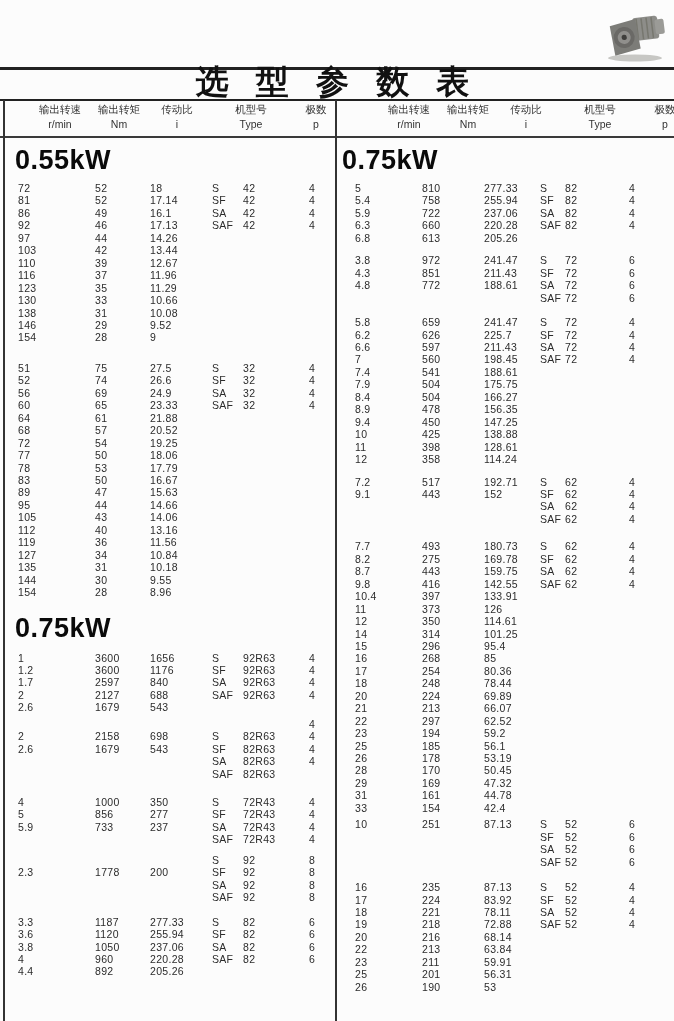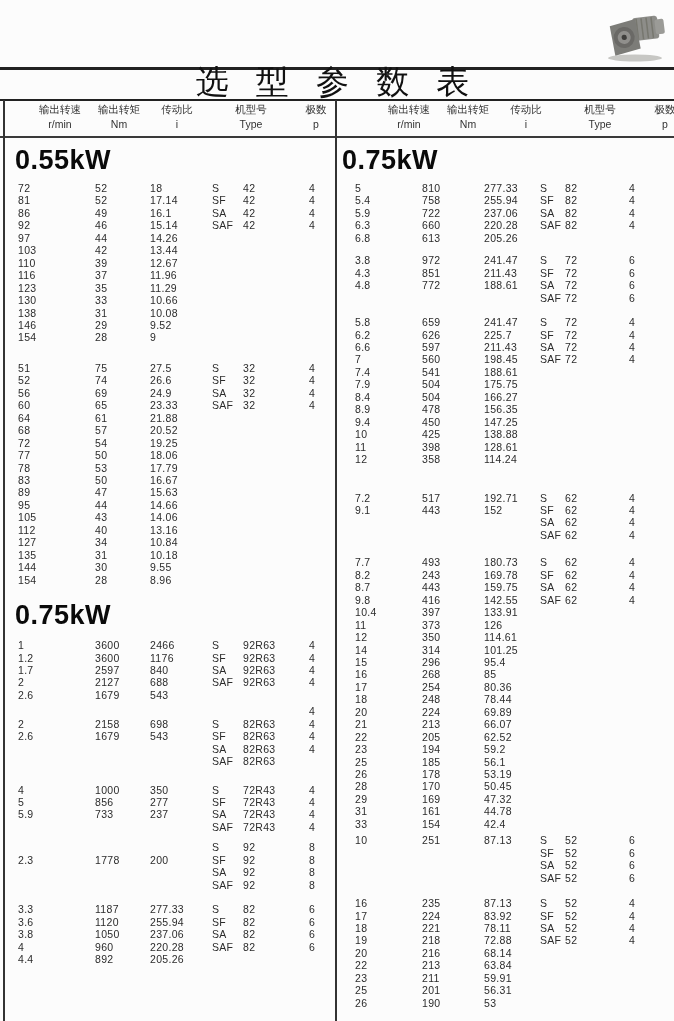--- a/index.html
+++ b/index.html
@@ -11,21 +11,21 @@
   .rule { position:absolute; left:0; right:0; background:#222; }
   .rule-top    { top:67px;  height:3px; }
   .rule-title  { top:99px;  height:2px; }
   .rule-header { top:136px; height:2px; background:#3a3a3a; }
   .vline { position:absolute; background:#333; }
   .vline-left   { left:3px;   top:100px; width:2px; height:921px; }
   .vline-center { left:335px; top:100px; width:2px; height:921px; }
 
   
   .title { position:absolute; top:64px; left:0; width:674px; height:36px;
-           text-align:center; font-size:33px; font-weight:normal; letter-spacing:9px;
+           text-align:center; font-size:33px; font-weight:bold; letter-spacing:9px;
            color:#111; line-height:36px; }
 
   
   .motor-photo { position:absolute; top:5px; right:5px; width:66px; height:60px; }
 
   
   .header { position:absolute; top:102px; left:16px; width:674px; height:20px; display:flex; }
   .header-half { display:grid; grid-template-columns:60px 58px 58px 90px 40px; }
   .header-half.hl { width:337px; padding-left:14px; }
   .header-half.hr { width:337px; padding-left:26px; }
@@ -44,21 +44,21 @@
   .right .row { grid-template-columns:67px 62px 56px 25px 52px 30px; padding-left:26px; }
   .cell { font-size:10.5px; letter-spacing:0.3px; color:#2b2b2b; white-space:nowrap; }
   .cell.c5 { text-align:center; }
   .left  .blk0 { margin-bottom:18px; }
   .left  .blk2 { margin-bottom:4px; }
   .left  .blk3 { margin-bottom:16px; }
   .left  .blk4 { margin-bottom:8px; }
   .left  .blk5 { margin-bottom:12px; }
   .right .blk0 { margin-bottom:10px; }
   .right .blk1 { margin-bottom:12px; }
-  .right .blk2 { margin-bottom:26px; }
+  .right .blk2 { margin-bottom:10px; }
   .right .blk3 { margin-bottom:15px; }
   .right .blk4 { margin-bottom:4px; }
   .right .blk5 { margin-bottom:13px; }
 </style>
 </head>
 <body>
 
 <div class="page">
 
   <svg class="motor-photo" viewBox="0 0 66 60">
@@ -156,21 +156,21 @@
             <span class="cell c0">86</span>
             <span class="cell c1">49</span>
             <span class="cell c2">16.1</span>
             <span class="cell c3">SA</span>
             <span class="cell c4">42</span>
             <span class="cell c5">4</span>
           </div>
           <div class="row">
             <span class="cell c0">92</span>
             <span class="cell c1">46</span>
-            <span class="cell c2">15.14</span>
+            <span class="cell c2">17.13</span>
             <span class="cell c3">SAF</span>
             <span class="cell c4">42</span>
             <span class="cell c5">4</span>
           </div>
           <div class="row">
             <span class="cell c0">97</span>
             <span class="cell c1">44</span>
             <span class="cell c2">14.26</span>
             <span class="cell c3"></span>
             <span class="cell c4"></span>
@@ -348,20 +348,28 @@
           </div>
           <div class="row">
             <span class="cell c0">112</span>
             <span class="cell c1">40</span>
             <span class="cell c2">13.16</span>
             <span class="cell c3"></span>
             <span class="cell c4"></span>
             <span class="cell c5"></span>
           </div>
           <div class="row">
+            <span class="cell c0">119</span>
+            <span class="cell c1">36</span>
+            <span class="cell c2">11.56</span>
+            <span class="cell c3"></span>
+            <span class="cell c4"></span>
+            <span class="cell c5"></span>
+          </div>
+          <div class="row">
             <span class="cell c0">127</span>
             <span class="cell c1">34</span>
             <span class="cell c2">10.84</span>
             <span class="cell c3"></span>
             <span class="cell c4"></span>
             <span class="cell c5"></span>
           </div>
           <div class="row">
             <span class="cell c0">135</span>
             <span class="cell c1">31</span>
@@ -385,21 +393,21 @@
             <span class="cell c3"></span>
             <span class="cell c4"></span>
             <span class="cell c5"></span>
           </div>
         </div>
         <div class="kw-heading hd1">0.75kW</div>
         <div class="block blk2">
           <div class="row">
             <span class="cell c0">1</span>
             <span class="cell c1">3600</span>
-            <span class="cell c2">2466</span>
+            <span class="cell c2">1656</span>
             <span class="cell c3">S</span>
             <span class="cell c4">92R63</span>
             <span class="cell c5">4</span>
           </div>
           <div class="row">
             <span class="cell c0">1.2</span>
             <span class="cell c1">3600</span>
             <span class="cell c2">1176</span>
             <span class="cell c3">SF</span>
             <span class="cell c4">92R63</span>
@@ -797,21 +805,21 @@
           <div class="row">
             <span class="cell c0">7.7</span>
             <span class="cell c1">493</span>
             <span class="cell c2">180.73</span>
             <span class="cell c3">S</span>
             <span class="cell c4">62</span>
             <span class="cell c5">4</span>
           </div>
           <div class="row">
             <span class="cell c0">8.2</span>
-            <span class="cell c1">243</span>
+            <span class="cell c1">275</span>
             <span class="cell c2">169.78</span>
             <span class="cell c3">SF</span>
             <span class="cell c4">62</span>
             <span class="cell c5">4</span>
           </div>
           <div class="row">
             <span class="cell c0">8.7</span>
             <span class="cell c1">443</span>
             <span class="cell c2">159.75</span>
             <span class="cell c3">SA</span>
@@ -901,21 +909,21 @@
           <div class="row">
             <span class="cell c0">21</span>
             <span class="cell c1">213</span>
             <span class="cell c2">66.07</span>
             <span class="cell c3"></span>
             <span class="cell c4"></span>
             <span class="cell c5"></span>
           </div>
           <div class="row">
             <span class="cell c0">22</span>
-            <span class="cell c1">205</span>
+            <span class="cell c1">297</span>
             <span class="cell c2">62.52</span>
             <span class="cell c3"></span>
             <span class="cell c4"></span>
             <span class="cell c5"></span>
           </div>
           <div class="row">
             <span class="cell c0">23</span>
             <span class="cell c1">194</span>
             <span class="cell c2">59.2</span>
             <span class="cell c3"></span>

